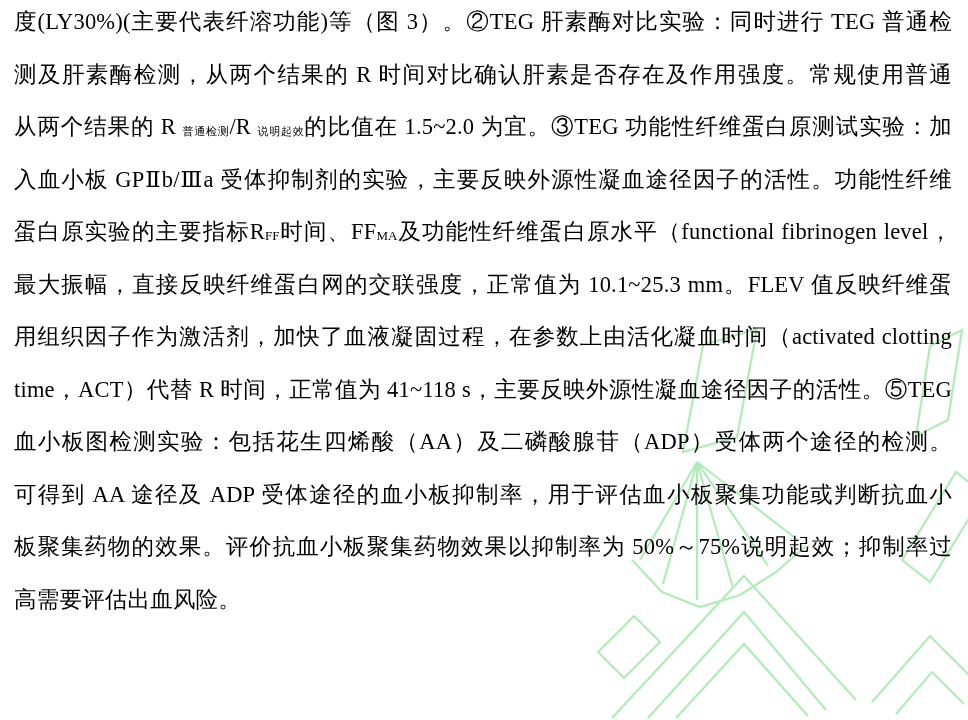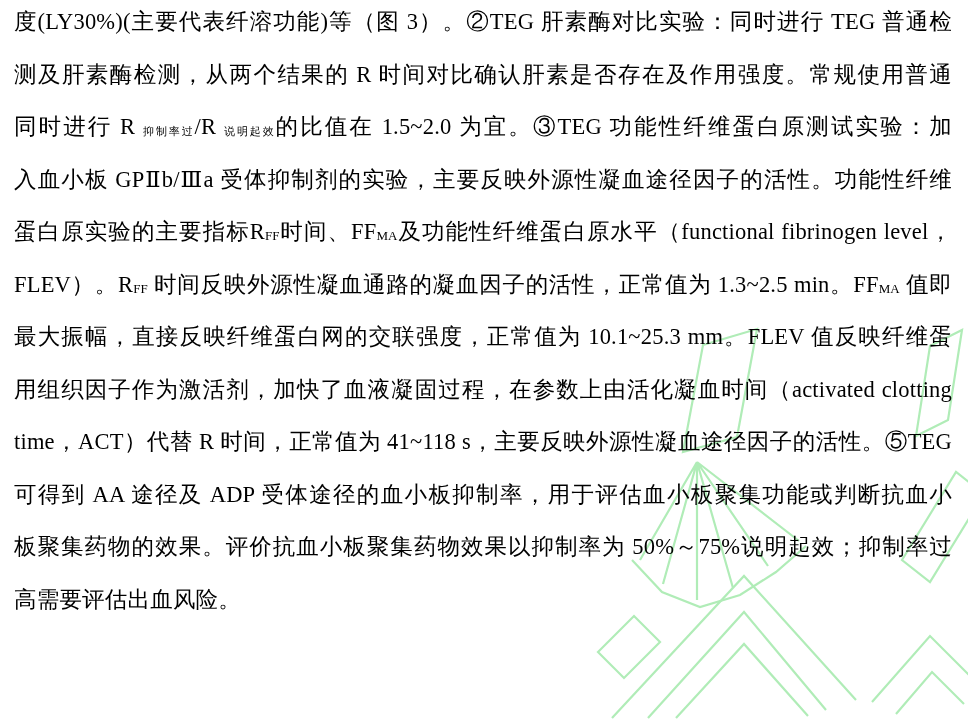--- a/index.html
+++ b/index.html
@@ -84,25 +84,25 @@
       <path d="M872,702 L930,636 L972,678"></path>
       <path d="M896,714 L932,672 L964,704"></path>
 
       <path d="M676,718 L744,644 L808,716"></path>
     </g>
   </svg>
 
   <div class="doc-text" id="doc-lines">
       <div class="line"><span>度(LY30%)(主要代表纤溶功能)等（图 3）。②TEG 肝素酶对比实验：同时进行 TEG 普通检</span></div>
       <div class="line"><span>测及肝素酶检测，从两个结果的 R 时间对比确认肝素是否存在及作用强度。常规使用普通</span></div>
-      <div class="line"><span>同时进行 R </span><span class="sub-cn">抑制率过</span><span>/R </span><span class="sub-cn">说明起效</span><span>的比值在 1.5~2.0 为宜。③TEG 功能性纤维蛋白原测试实验：加</span></div>
+      <div class="line"><span>从两个结果的 R </span><span class="sub-cn">普通检测</span><span>/R </span><span class="sub-cn">说明起效</span><span>的比值在 1.5~2.0 为宜。③TEG 功能性纤维蛋白原测试实验：加</span></div>
       <div class="line"><span>入血小板 GPⅡb/Ⅲa 受体抑制剂的实验，主要反映外源性凝血途径因子的活性。功能性纤维</span></div>
       <div class="line"><span>蛋白原实验的主要指标R</span><span class="sub-lat">FF</span><span>时间、FF</span><span class="sub-lat">MA</span><span>及功能性纤维蛋白原水平（functional fibrinogen level，</span></div>
-      <div class="line"><span>FLEV）。R</span><span class="sub-lat">FF</span><span> 时间反映外源性凝血通路的凝血因子的活性，正常值为 1.3~2.5 min。FF</span><span class="sub-lat">MA</span><span> 值即</span></div>
       <div class="line"><span>最大振幅，直接反映纤维蛋白网的交联强度，正常值为 10.1~25.3 mm。FLEV 值反映纤维蛋</span></div>
       <div class="line"><span>用组织因子作为激活剂，加快了血液凝固过程，在参数上由活化凝血时间（activated clotting</span></div>
       <div class="line"><span>time，ACT）代替 R 时间，正常值为 41~118 s，主要反映外源性凝血途径因子的活性。⑤TEG</span></div>
+      <div class="line"><span>血小板图检测实验：包括花生四烯酸（AA）及二磷酸腺苷（ADP）受体两个途径的检测。</span></div>
       <div class="line"><span>可得到 AA 途径及 ADP 受体途径的血小板抑制率，用于评估血小板聚集功能或判断抗血小</span></div>
       <div class="line"><span>板聚集药物的效果。评价抗血小板聚集药物效果以抑制率为 50%～75%说明起效；抑制率过</span></div>
       <div class="line no-just"><span>高需要评估出血风险。</span></div>
     </div>
 
 </div>
 
 </body></html>

